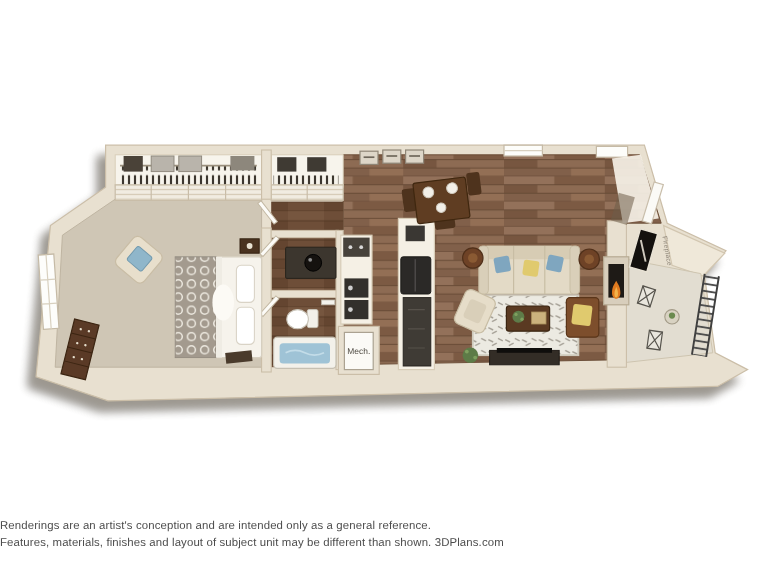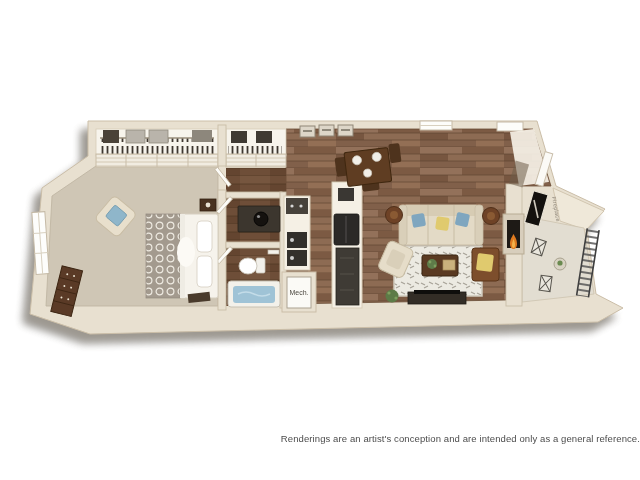--- a/index.html
+++ b/index.html
@@ -1,19 +1,19 @@
 <!DOCTYPE html>
 <html><head>
 <meta charset="utf-8">
 <style>
   html,body{margin:0;padding:0;background:#ffffff;}
   .page{position:relative;width:640px;height:480px;background:#ffffff;overflow:hidden;
         font-family:"Liberation Sans", sans-serif;}
   .plan-wrap{position:absolute;left:0;top:0;width:640px;height:480px;}
-  .disclaimer{position:absolute;left:0;right:0;top:432px;text-align:right;color:#4c4c4c;
+  .disclaimer{position:absolute;left:0;right:0;top:432px;text-align:left;color:#4c4c4c;
         font-size:9.5px;line-height:14px;letter-spacing:.1px;}
   svg text{font-family:"Liberation Sans", sans-serif;}
 </style>
 </head>
 <body>
 
 <div class="page">
   <div class="plan-wrap">
   <svg width="640" height="480" viewBox="0 0 640 480">
     <defs>
@@ -282,14 +282,15 @@
       <g>
         <circle cx="560" cy="264" r="6" fill="#d8d2c2" stroke="#a39b88" stroke-width="0.9"></circle>
         <circle cx="560" cy="263" r="2.6" fill="#6a8a4f"></circle>
       </g>
     </g>
   </svg>
   </div>
 
   <div class="disclaimer">
     <div>Renderings are an artist's conception and are intended only as a general reference.</div>
+    <div>Features, materials, finishes and layout of subject unit may be different than shown. 3DPlans.com</div>
   </div>
 </div>
 
 </body></html>

